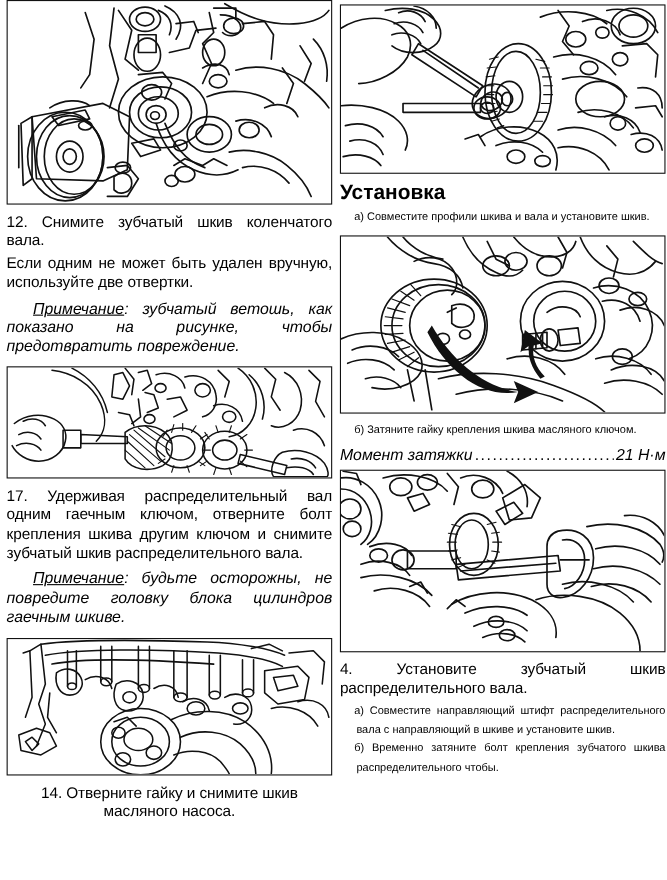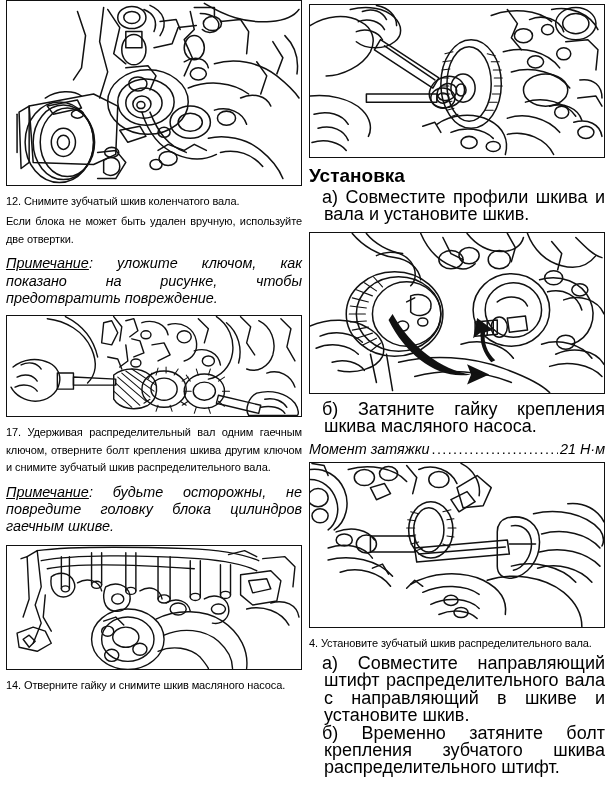--- a/index.html
+++ b/index.html
@@ -17,43 +17,43 @@
     border:1.6px solid #111;
     background:#fff;
     box-sizing:border-box;
     overflow:hidden;
     margin-bottom:7px;
   }
   .figure svg{display:block;width:100%;height:100%;}
 
   p{margin:0;}
   .para{
-    font-size:11px;
+    font-size:14px;
     line-height:17.4px;
     text-align:justify;
     margin:0 0 3px 0;
     letter-spacing:-0.1px;
   }
-  .para.last{text-align:left;}
+  .para.last{text-align:center;}
   .note{
     font-size:14.4px;
     line-height:17.4px;
     text-align:justify;
     font-style:italic;
     margin:7px 0 3px 0;
   }
-  .note .lead{text-decoration:underline;font-style:italic;}
+  .note .lead{text-decoration:underline;font-style:italic;margin-left:24px;}
   .heading{
     font-size:19px;
     font-weight:bold;
     line-height:22px;
     margin:3px 0 2px 0;
   }
   .sub{
-    font-size:18px;
+    font-size:10px;
     line-height:17.4px;
     text-align:justify;
     margin:0;
     padding-left:15px;
     text-indent:-2px;
   }
   .torque{
     font-size:14.4px;
     line-height:18px;
     font-style:italic;
@@ -146,23 +146,23 @@
           <path d="M212 150 C228 146 244 152 254 164"></path>
           <path d="M232 96 C244 90 258 94 262 104"></path>
           <path d="M248 60 L258 74 L252 92"></path>
           <path d="M264 40 L274 56 L268 72"></path>
           <path d="M276 34 C286 44 290 58 288 72"></path>
         </g>
       </svg>
     </div>
 
     <p class="para">12. Снимите зубчатый шкив коленчатого вала.</p>
-    <p class="para">Если блока не может быть удален вручную, используйте две отвертки.</p>
-
-    <p class="note"><span class="lead">Примечание</span><span>:</span><span> уложите ключом, как показано на рисунке, чтобы предотвратить повреждение.</span></p>
+    <p class="para">Если одним не может быть удален вручную, используйте две отвертки.</p>
+
+    <p class="note"><span class="lead">Примечание</span><span>:</span><span> зубчатый ветошь, как показано на рисунке, чтобы предотвратить повреждение.</span></p>
 
     <div class="figure" style="height:102px;margin-top:8px;">
       <svg viewBox="0 0 292 98" xmlns="http://www.w3.org/2000/svg">
         <g fill="none" stroke="#111" stroke-width="1.4" stroke-linecap="round" stroke-linejoin="round">
 
           <path d="M40 2 C58 4 76 14 84 32 C90 46 88 58 80 66"></path>
           <path d="M58 0 C74 8 86 22 90 40"></path>
           <path d="M96 6 L104 4 L110 16 L104 28 L94 26 Z"></path>
           <path d="M106 0 L114 10 L112 24"></path>
           <path d="M118 4 L126 2 L130 14 L122 20"></path>
@@ -468,21 +468,21 @@
           <path d="M244 120 C262 112 284 116 292 130"></path>
           <path d="M238 132 C256 126 278 130 290 142"></path>
 
           <path d="M88 128 C120 120 160 122 192 134 C214 142 230 150 238 158"></path>
           <path d="M104 142 C136 134 172 136 200 148"></path>
           <path d="M150 110 C170 104 192 110 202 124"></path>
         </g>
       </svg>
     </div>
 
-    <p class="sub">б) Затяните гайку крепления шкива масляного насоса.</p>
+    <p class="sub">б) Затяните гайку крепления шкива масляного ключом.</p>
 
     <div class="torque">
       <span>Момент затяжки</span>
       <span class="dots">........................</span>
       <span>21 Н·м</span>
     </div>
 
     <div class="figure" style="height:166px;margin-top:3px;">
       <svg viewBox="0 0 292 162" xmlns="http://www.w3.org/2000/svg">
         <g fill="none" stroke="#111" stroke-width="1.5" stroke-linecap="round" stroke-linejoin="round">
@@ -553,16 +553,16 @@
           <path d="M62 104 L72 100 L78 110"></path>
 
           <path d="M176 116 C200 108 232 112 252 128 C264 138 270 150 270 162"></path>
           <path d="M200 102 C222 96 250 102 264 118"></path>
         </g>
       </svg>
     </div>
 
     <p class="para">4. Установите зубчатый шкив распределительного вала.</p>
     <p class="sub">а) Совместите направляющий штифт распределительного вала с направляющий в шкиве и установите шкив.</p>
-    <p class="sub">б) Временно затяните болт крепления зубчатого шкива распределительного штифт.</p>
+    <p class="sub">б) Временно затяните болт крепления зубчатого шкива распределительного чтобы.</p>
   </div>
 
 </div>
 
 </body></html>

